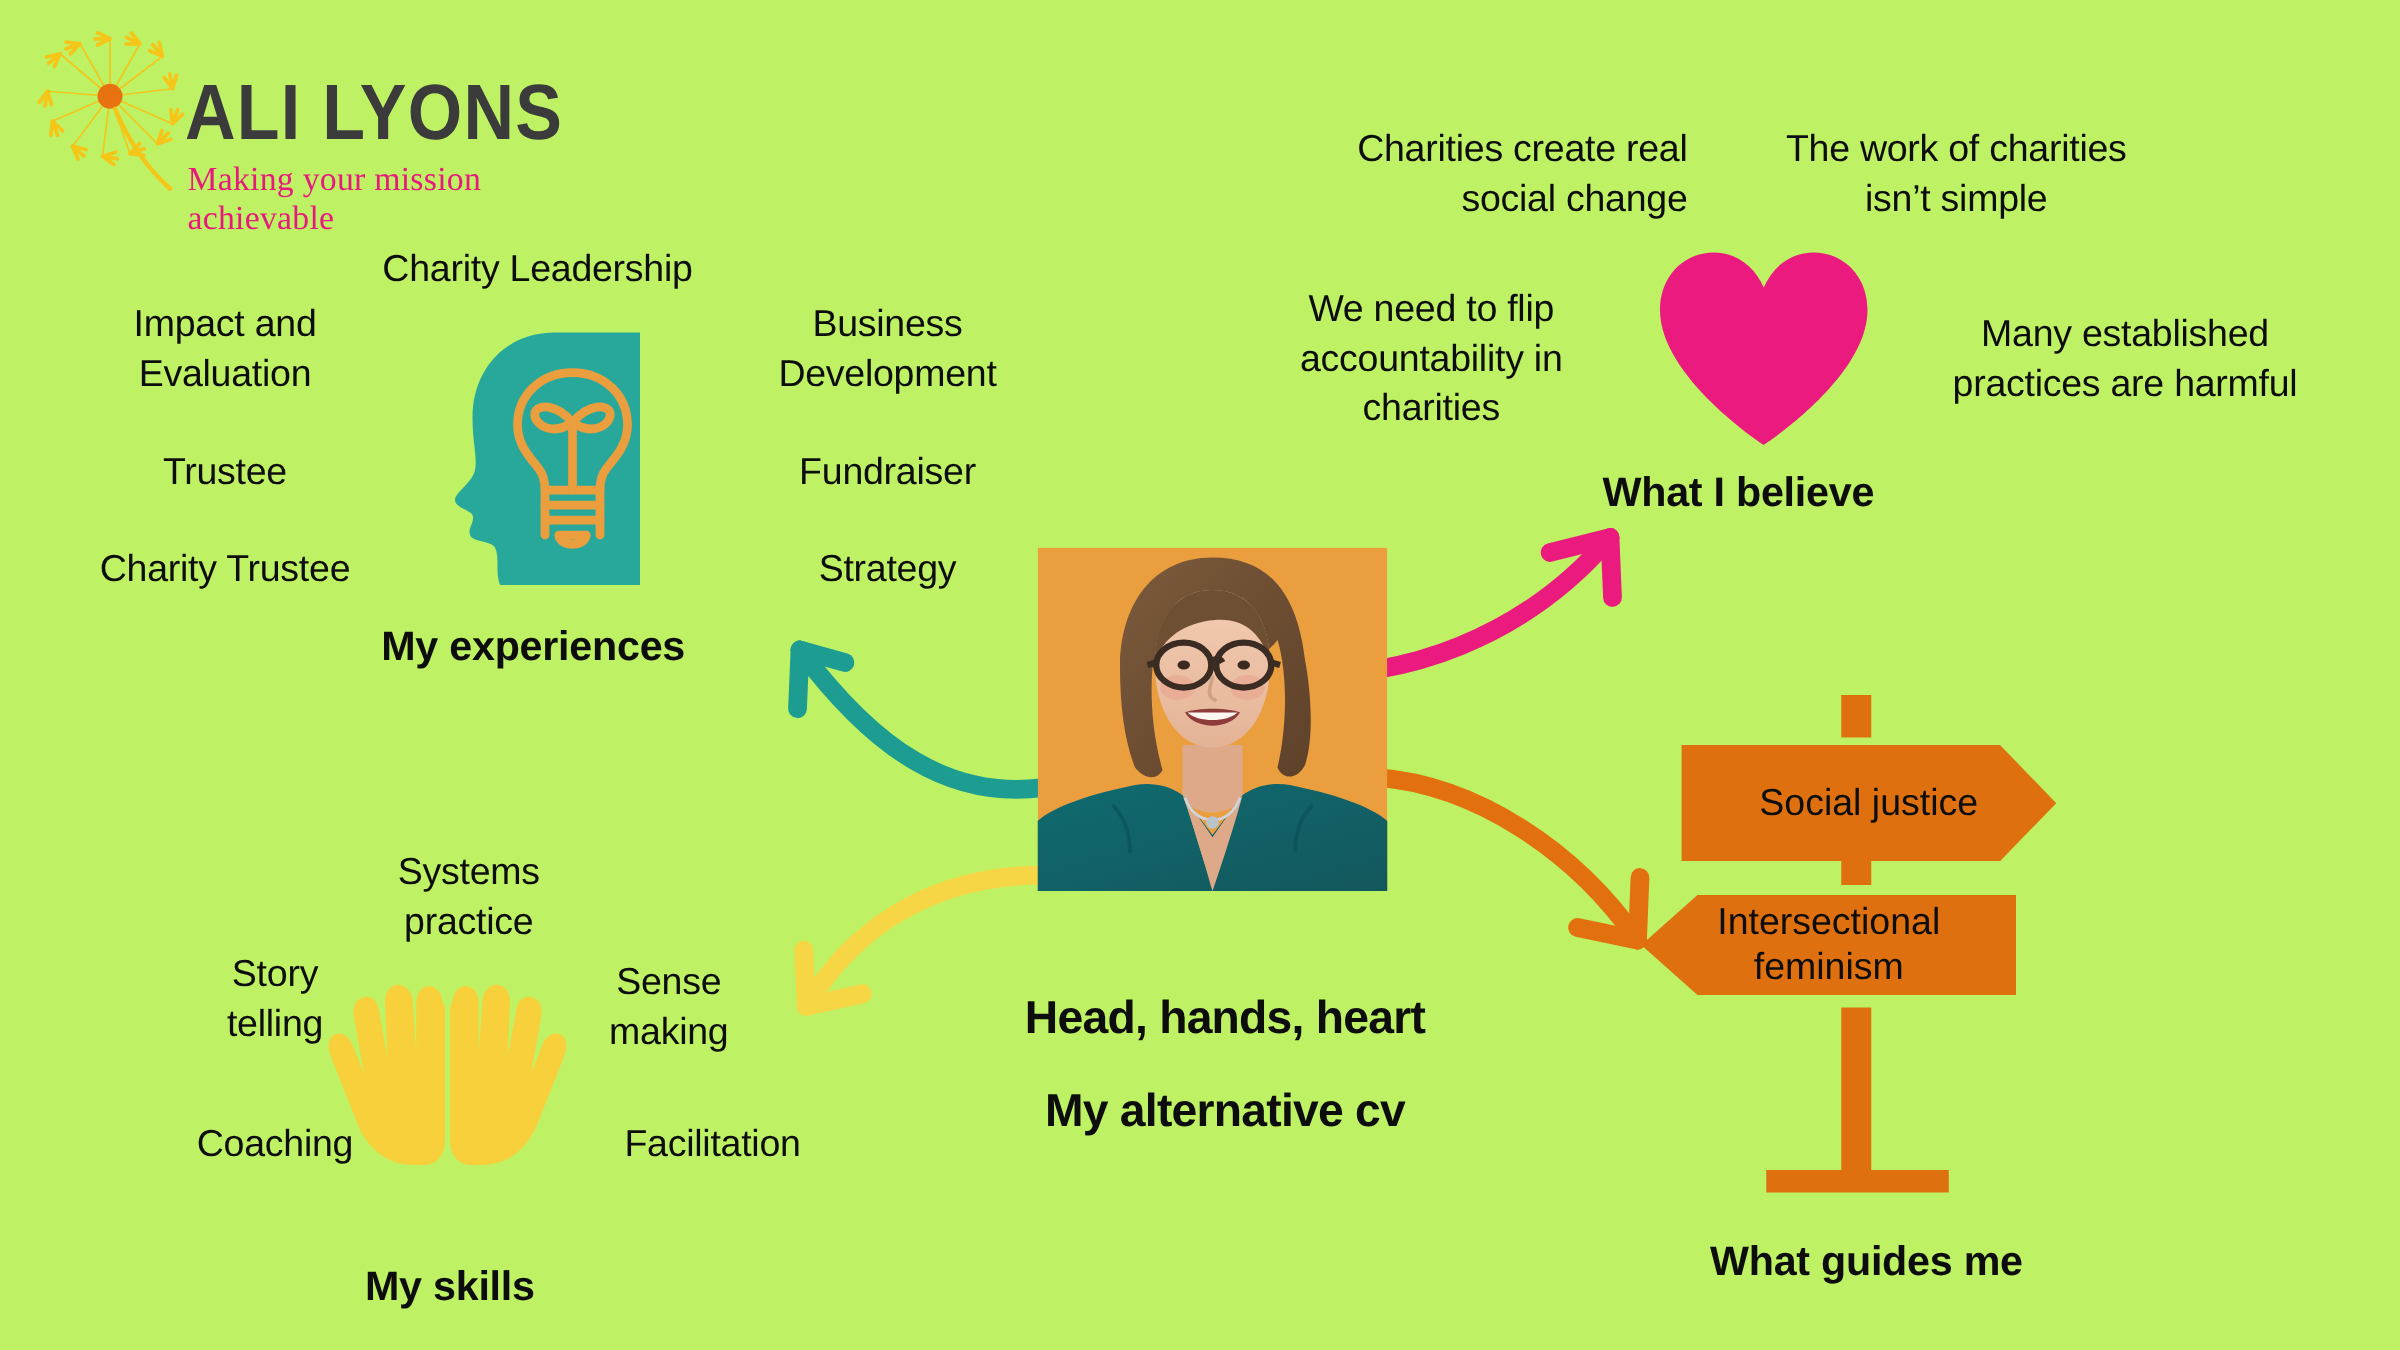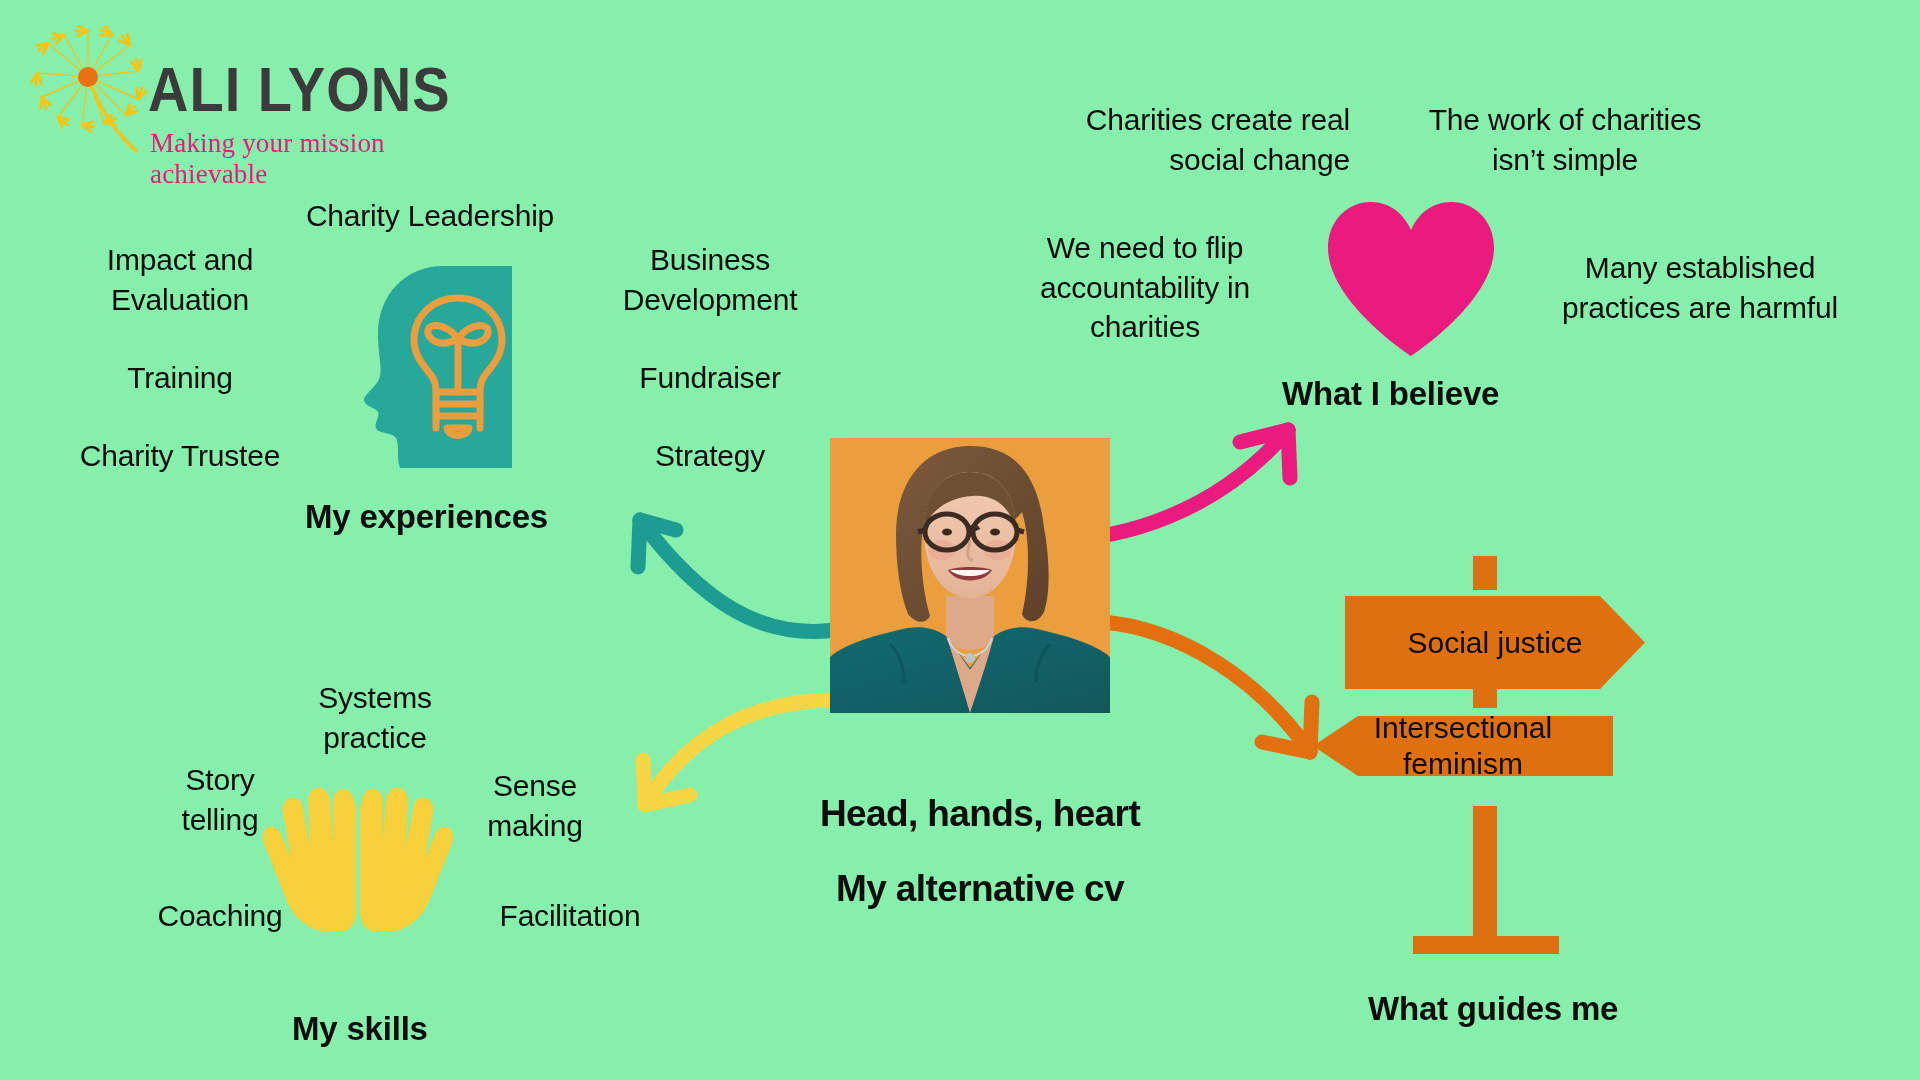--- a/index.html
+++ b/index.html
@@ -67,21 +67,21 @@
 
   
   #arrows { position: absolute; left: 0; top: 0; width: 1920px; height: 1080px; pointer-events: none; }
 
   
   #photo { position: absolute; left: 830px; top: 438px; width: 280px; height: 275px; overflow: hidden; }
 </style>
 </head>
 <body>
 
-<div id="canvas" style="background: #86efac;">
+<div id="canvas" style="background: #bef264;">
 
   <div id="logo">
     <svg width="120" height="130" viewBox="0 0 120 130">
       <g stroke="#f5c518" stroke-width="1.4" fill="none" opacity="0.95">
         <line x1="58" y1="52" x2="18" y2="18"></line>
           <line x1="58" y1="52" x2="34" y2="10"></line>
         <line x1="58" y1="52" x2="58" y2="6"></line>
           <line x1="58" y1="52" x2="82" y2="10"></line>
         <line x1="58" y1="52" x2="100" y2="20"></line>
           <line x1="58" y1="52" x2="108" y2="46"></line>
@@ -164,21 +164,21 @@
     <g>
       <path d="M 1102 622 C 1180 628, 1260 680, 1310 752" stroke="#e2700e" stroke-width="15" fill="none" stroke-linecap="round"></path>
       <path d="M 1310 752 L 1262 742" stroke="#e2700e" stroke-width="15" fill="none" stroke-linecap="round"></path>
       <path d="M 1310 752 L 1312 702" stroke="#e2700e" stroke-width="15" fill="none" stroke-linecap="round"></path>
     </g>
   </svg>
 
   <div class="txt t-body center" style="left:300px; top:196px; width:260px;">Charity Leadership</div>
   <div class="txt t-body center" style="left:50px; top:240px; width:260px;">Impact and
 Evaluation</div>
-  <div class="txt t-body center" style="left:50px; top:358px; width:260px;">Training</div>
+  <div class="txt t-body center" style="left:50px; top:358px; width:260px;">Trustee</div>
   <div class="txt t-body center" style="left:40px; top:436px; width:280px;">Charity Trustee</div>
   <div class="txt t-body center" style="left:580px; top:240px; width:260px;">Business
 Development</div>
   <div class="txt t-body center" style="left:580px; top:358px; width:260px;">Fundraiser</div>
   <div class="txt t-body center" style="left:580px; top:436px; width:260px;">Strategy</div>
 
   <div id="head-icon">
     <svg width="160" height="210" viewBox="0 0 160 210">
       <path d="M92,4 C52,4 26,34 26,72 C26,92 30,104 28,114 C26,124 12,132 12,138 C12,144 24,146 26,150
                C28,156 22,160 24,166 C26,172 40,170 44,176 C48,184 44,196 48,206 L160,206 L160,4 Z" fill="#28a89b"></path>
@@ -244,21 +244,21 @@
   </div>
 
   <div class="txt t-head" style="left:292px; top:987px;margin-top:20px;">My skills</div>
 
   <div id="signpost">
     <div class="sp-post" style="left:128px; top:8px;  width:24px; height:34px;"></div>
     <div class="sp-sign sp-right" style="left:0px; top:48px; width:300px; height:93px;">
       <span>Social justice</span>
     </div>
     <div class="sp-post" style="left:128px; top:130px; width:24px; height:30px;"></div>
-    <div class="sp-sign sp-left" style="left:-32px; top:168px; width:300px; height:60px;justify-content:flex-end;">
+    <div class="sp-sign sp-left" style="left:-32px; top:168px; width:300px; height:80px;justify-content:flex-end;">
       <span>Intersectional
 feminism</span>
     </div>
     <div class="sp-post" style="left:128px; top:258px; width:24px; height:130px;"></div>
     <div class="sp-post" style="left:68px; top:388px; width:146px; height:18px;"></div>
   </div>
 
   <div class="txt t-head" style="left:1368px; top:987px;">What guides me</div>
 
   <div id="photo">

